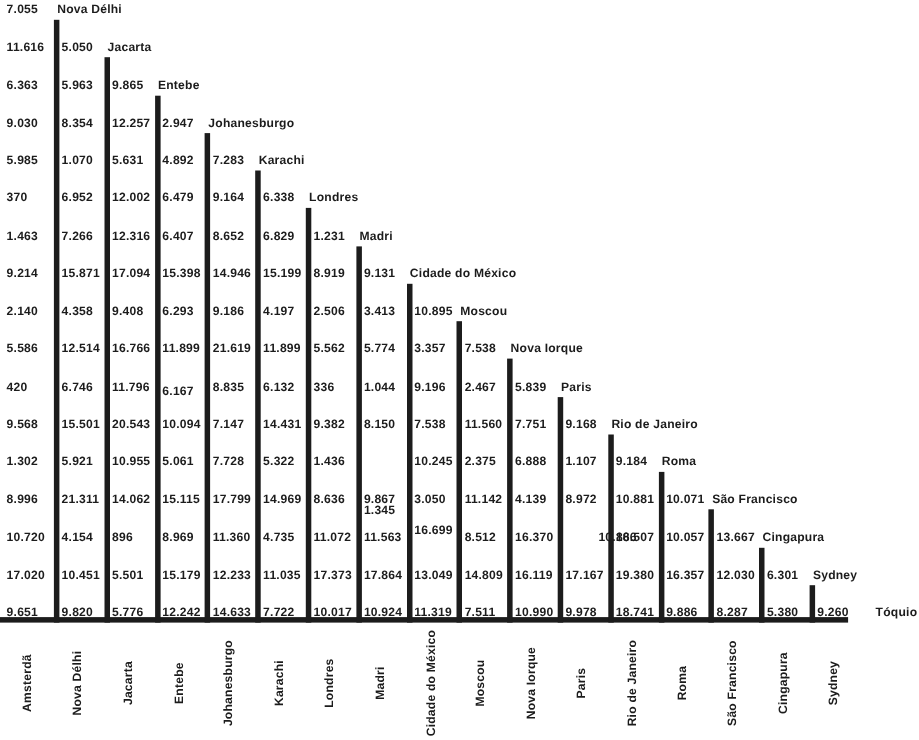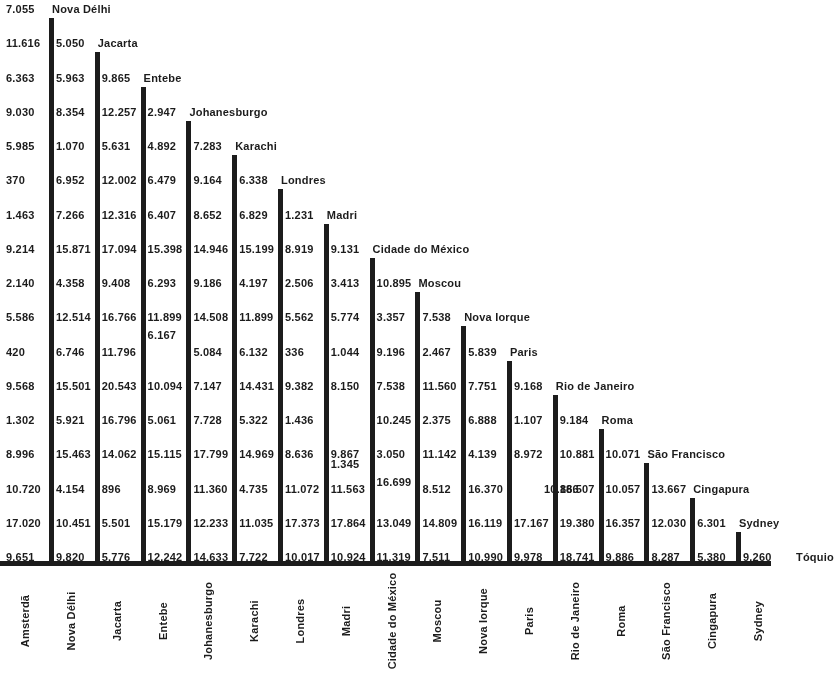--- a/index.html
+++ b/index.html
@@ -56,60 +56,60 @@
     <div class="val" style="left: 56px; top: 106.75px;">8.354</div>
     <div class="val" style="left: 56px; top: 141px;">1.070</div>
     <div class="val" style="left: 56px; top: 175.25px;">6.952</div>
     <div class="val" style="left: 56px; top: 209.5px;">7.266</div>
     <div class="val" style="left: 56px; top: 243.75px;">15.871</div>
     <div class="val" style="left: 56px; top: 278px;">4.358</div>
     <div class="val" style="left: 56px; top: 312.25px;">12.514</div>
     <div class="val" style="left: 56px; top: 346.5px;">6.746</div>
     <div class="val" style="left: 56px; top: 380.75px;">15.501</div>
     <div class="val" style="left: 56px; top: 415px;">5.921</div>
-    <div class="val" style="left: 56px; top: 449.25px;">15.463</div>
+    <div class="val" style="left: 56px; top: 449.25px;">21.311</div>
     <div class="val" style="left: 56px; top: 483.5px;">4.154</div>
     <div class="val" style="left: 56px; top: 517.75px;">10.451</div>
     <div class="val" style="left: 56px; top: 552px;">9.820</div>
     <div class="val" style="left: 101.8px; top: 72.5px;">9.865</div>
     <div class="val" style="left: 101.8px; top: 106.75px;">12.257</div>
     <div class="val" style="left: 101.8px; top: 141px;">5.631</div>
     <div class="val" style="left: 101.8px; top: 175.25px;">12.002</div>
     <div class="val" style="left: 101.8px; top: 209.5px;">12.316</div>
     <div class="val" style="left: 101.8px; top: 243.75px;">17.094</div>
     <div class="val" style="left: 101.8px; top: 278px;">9.408</div>
     <div class="val" style="left: 101.8px; top: 312.25px;">16.766</div>
     <div class="val" style="left: 101.8px; top: 346.5px;">11.796</div>
     <div class="val" style="left: 101.8px; top: 380.75px;">20.543</div>
-    <div class="val" style="left: 101.8px; top: 415px;">16.796</div>
+    <div class="val" style="left: 101.8px; top: 415px;">10.955</div>
     <div class="val" style="left: 101.8px; top: 449.25px;">14.062</div>
     <div class="val" style="left: 101.8px; top: 483.5px;">896</div>
     <div class="val" style="left: 101.8px; top: 517.75px;">5.501</div>
     <div class="val" style="left: 101.8px; top: 552px;">5.776</div>
     <div class="val" style="left: 147.6px; top: 106.75px;">2.947</div>
     <div class="val" style="left: 147.6px; top: 141px;">4.892</div>
     <div class="val" style="left: 147.6px; top: 175.25px;">6.479</div>
     <div class="val" style="left: 147.6px; top: 209.5px;">6.407</div>
     <div class="val" style="left: 147.6px; top: 243.75px;">15.398</div>
     <div class="val" style="left: 147.6px; top: 278px;">6.293</div>
     <div class="val" style="left: 147.6px; top: 312.25px;">11.899</div>
-    <div class="val" style="left: 147.6px; top: 330px;">6.167</div>
+    <div class="val" style="left: 147.6px; top: 351px;">6.167</div>
     <div class="val" style="left: 147.6px; top: 380.75px;">10.094</div>
     <div class="val" style="left: 147.6px; top: 415px;">5.061</div>
     <div class="val" style="left: 147.6px; top: 449.25px;">15.115</div>
     <div class="val" style="left: 147.6px; top: 483.5px;">8.969</div>
     <div class="val" style="left: 147.6px; top: 517.75px;">15.179</div>
     <div class="val" style="left: 147.6px; top: 552px;">12.242</div>
     <div class="val" style="left: 193.4px; top: 141px;">7.283</div>
     <div class="val" style="left: 193.4px; top: 175.25px;">9.164</div>
     <div class="val" style="left: 193.4px; top: 209.5px;">8.652</div>
     <div class="val" style="left: 193.4px; top: 243.75px;">14.946</div>
     <div class="val" style="left: 193.4px; top: 278px;">9.186</div>
-    <div class="val" style="left: 193.4px; top: 312.25px;">14.508</div>
-    <div class="val" style="left: 193.4px; top: 346.5px;">5.084</div>
+    <div class="val" style="left: 193.4px; top: 312.25px;">21.619</div>
+    <div class="val" style="left: 193.4px; top: 346.5px;">8.835</div>
     <div class="val" style="left: 193.4px; top: 380.75px;">7.147</div>
     <div class="val" style="left: 193.4px; top: 415px;">7.728</div>
     <div class="val" style="left: 193.4px; top: 449.25px;">17.799</div>
     <div class="val" style="left: 193.4px; top: 483.5px;">11.360</div>
     <div class="val" style="left: 193.4px; top: 517.75px;">12.233</div>
     <div class="val" style="left: 193.4px; top: 552px;">14.633</div>
     <div class="val" style="left: 239.2px; top: 175.25px;">6.338</div>
     <div class="val" style="left: 239.2px; top: 209.5px;">6.829</div>
     <div class="val" style="left: 239.2px; top: 243.75px;">15.199</div>
     <div class="val" style="left: 239.2px; top: 278px;">4.197</div>

